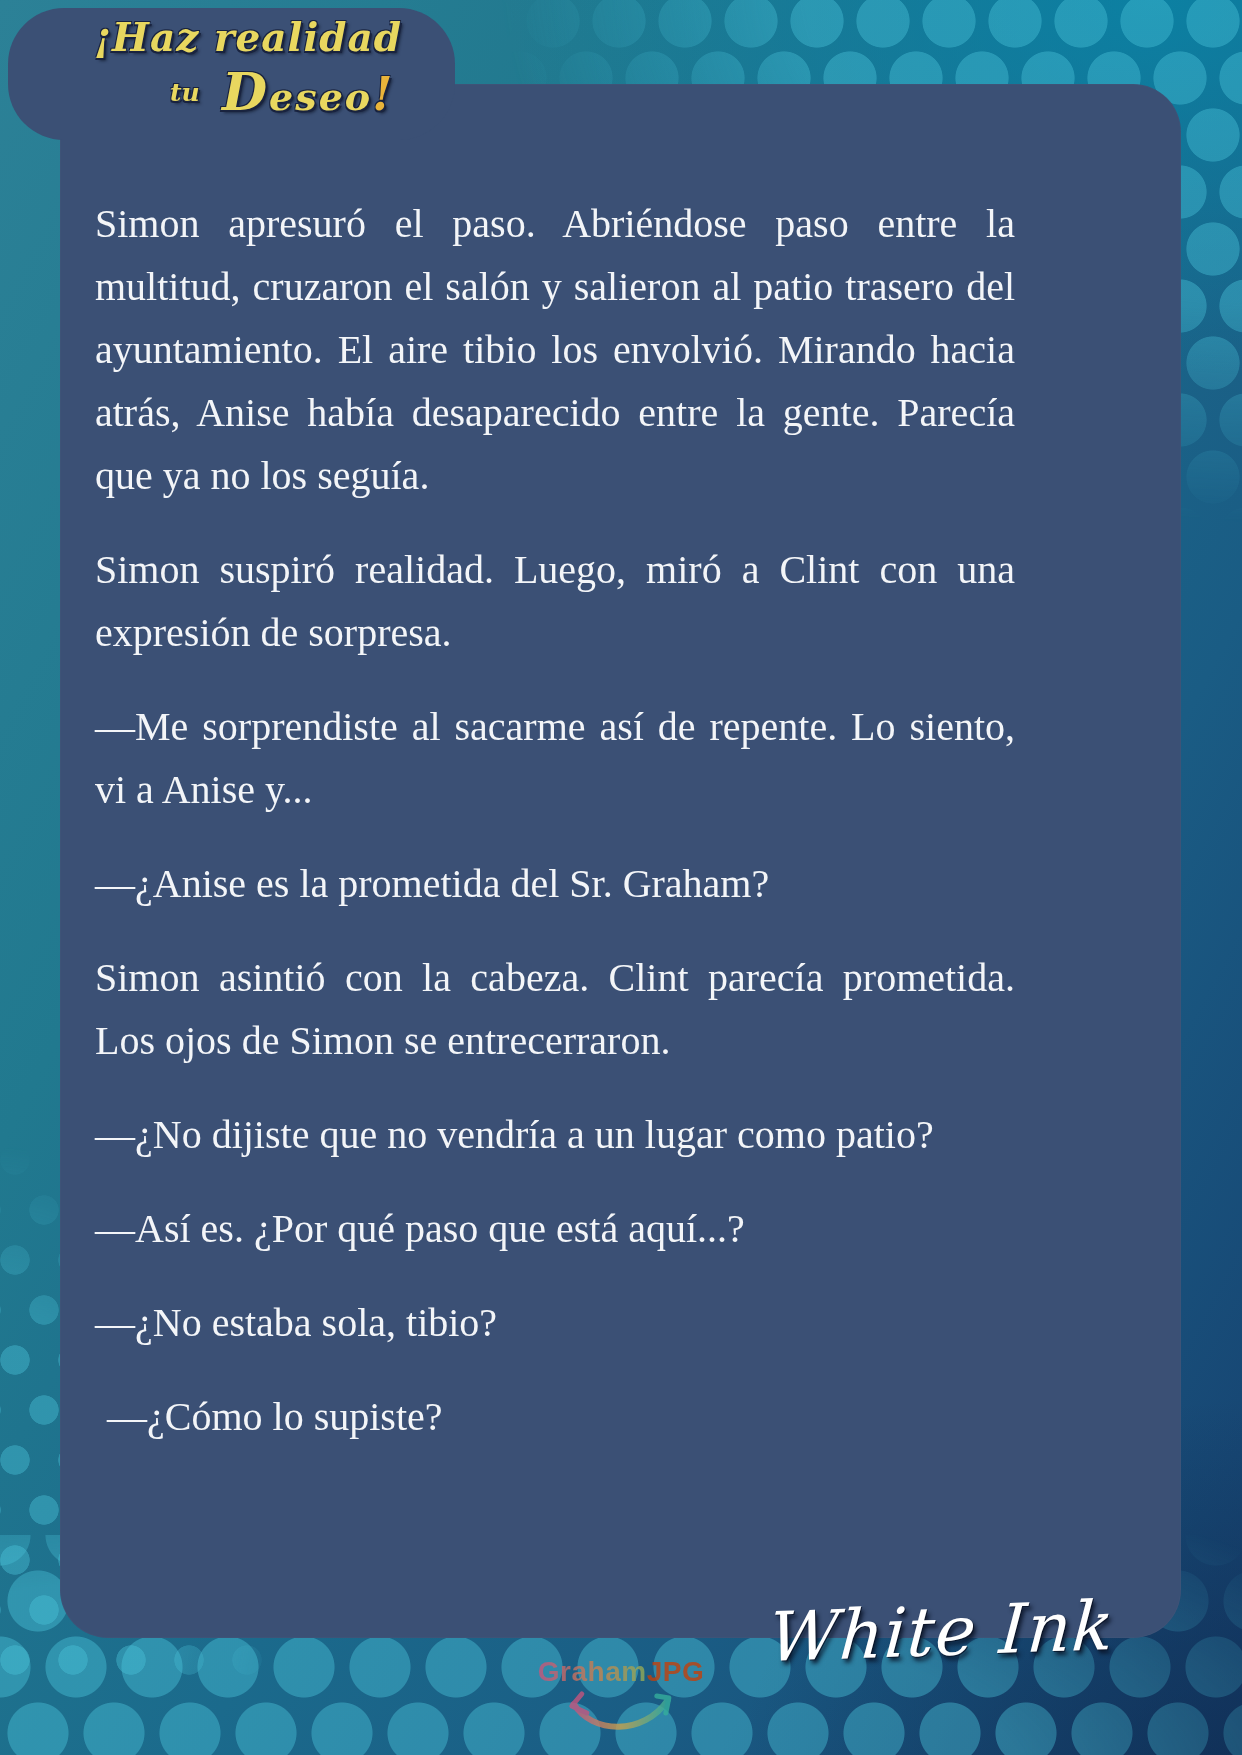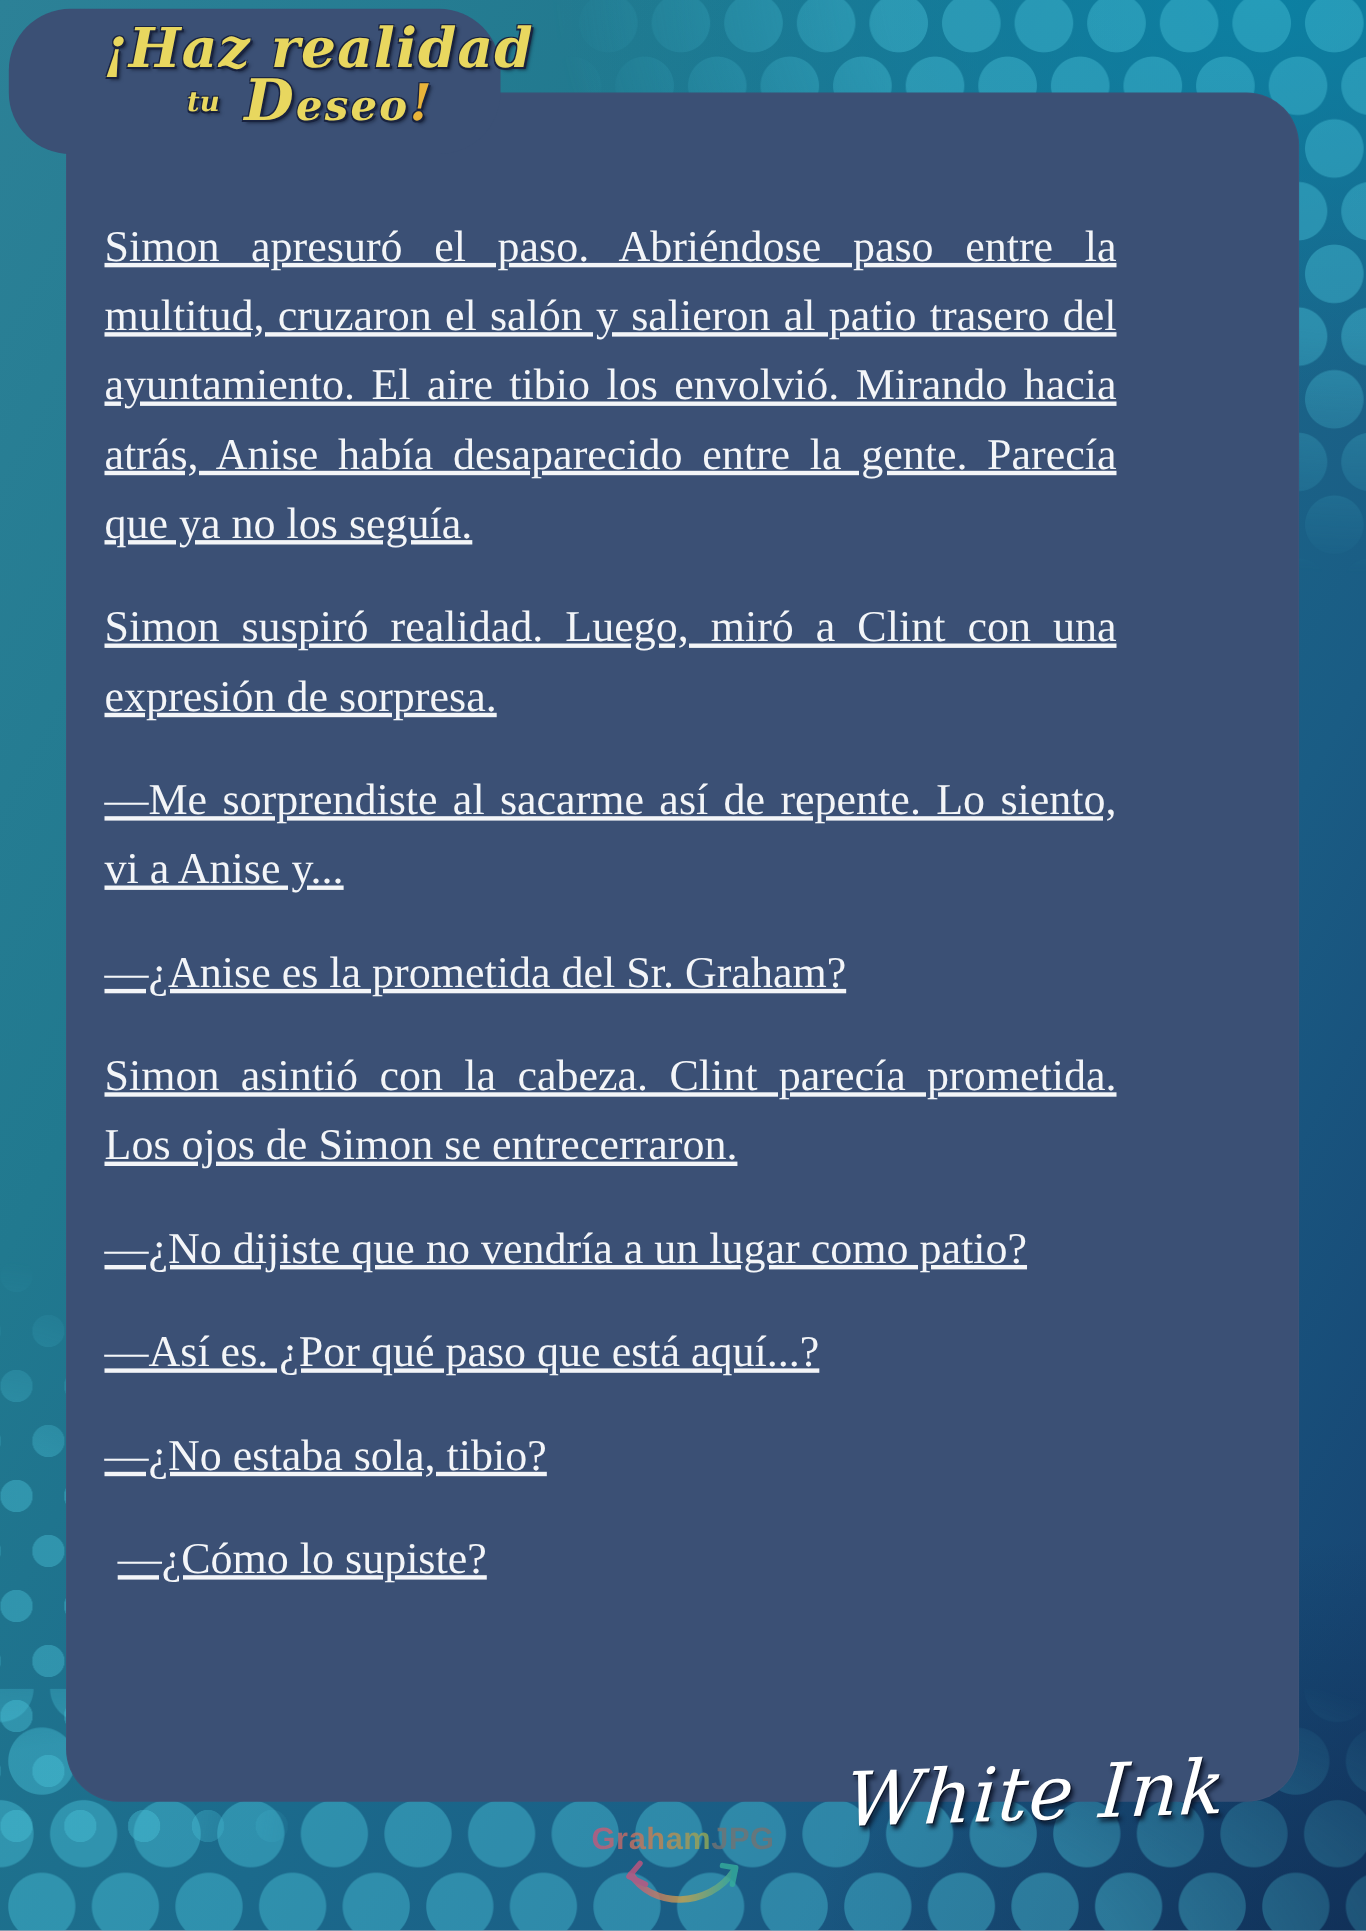--- a/index.html
+++ b/index.html
@@ -48,55 +48,54 @@
             mask-image:radial-gradient(ellipse 120% 95% at 0% 80%, #000 42%, transparent 78%);
   }
   
   .tab{
     position:absolute;left:8px;top:8px;width:447px;height:132px;
     background:#3b5075;border-radius:56px;z-index:2;
   }
   .logo{position:absolute;inset:0;color:#e8d75f;
     font-family:"DejaVu Serif", serif;font-style:italic;font-weight:bold;
     text-shadow:2px 2px 0 #19233f,-1px -1px 0 #19233f,1px -1px 0 #19233f,-1px 2px 0 #19233f,3px 3px 3px rgba(10,16,34,.6);}
-  .logo-line1{position:absolute;left:86px;top:6px;font-size:50px;letter-spacing:1px;white-space:nowrap;}
+  .logo-line1{position:absolute;left:86px;top:6px;font-size:39px;letter-spacing:1px;white-space:nowrap;}
   .logo-tu{position:absolute;left:162px;top:70px;font-size:25px;}
   .logo-deseo{position:absolute;left:214px;top:58px;font-size:38px;letter-spacing:2px;white-space:nowrap;}
   .logo-deseo .cap{font-size:52px;line-height:1;}
   .logo-exclaim{color:#e9b43a;font-size:46px;}
   
   .panel{
     position:absolute;left:60px;top:84px;width:1121px;height:1554px;
     background:#3b5075;border-radius:48px;z-index:2;
     box-shadow:0 0 0 1px rgba(255,255,255,.02) inset;
   }
   .panel-content{
     position:absolute;left:35px;right:166px;top:108px;bottom:40px;
   }
   .panel-content p{
     margin:0 0 31px 0;
     font-size:40px;line-height:63px;color:#f3f5f8;
     text-align:justify;
-    text-decoration:underline;
   }
   .panel-content p:last-child{margin-bottom:0;margin-left:12px;}
   
   .watermark{
     position:absolute;left:50%;top:1656px;transform:translateX(-50%);
     text-align:center;opacity:.8;z-index:3;
   }
   .wm-text{
     font-family:"Liberation Sans", sans-serif;font-weight:bold;font-size:28px;
     letter-spacing:.5px;white-space:nowrap;
   }
   .wm-lector{
     background:linear-gradient(90deg,#c4557e 0%,#c8824f 55%,#8fae58 100%);
     -webkit-background-clip:text;background-clip:text;color:transparent;
   }
-  .wm-jpg{color:#737373;}
+  .wm-jpg{color:#c2410c;}
   .wm-smile{display:block;margin:0 auto;margin-top:0px;}
   
   .signature{
     position:absolute;right:128px;top:1592px;z-index:4;
     font-family:"DejaVu Serif", serif;font-style:italic;
     font-size:68px;color:#ffffff;white-space:nowrap;
     transform:rotate(-2deg) skewX(-6deg);
     text-shadow:3px 4px 4px rgba(8,16,35,.85),1px 1px 0 rgba(8,16,35,.75);
     letter-spacing:1px;
   }

